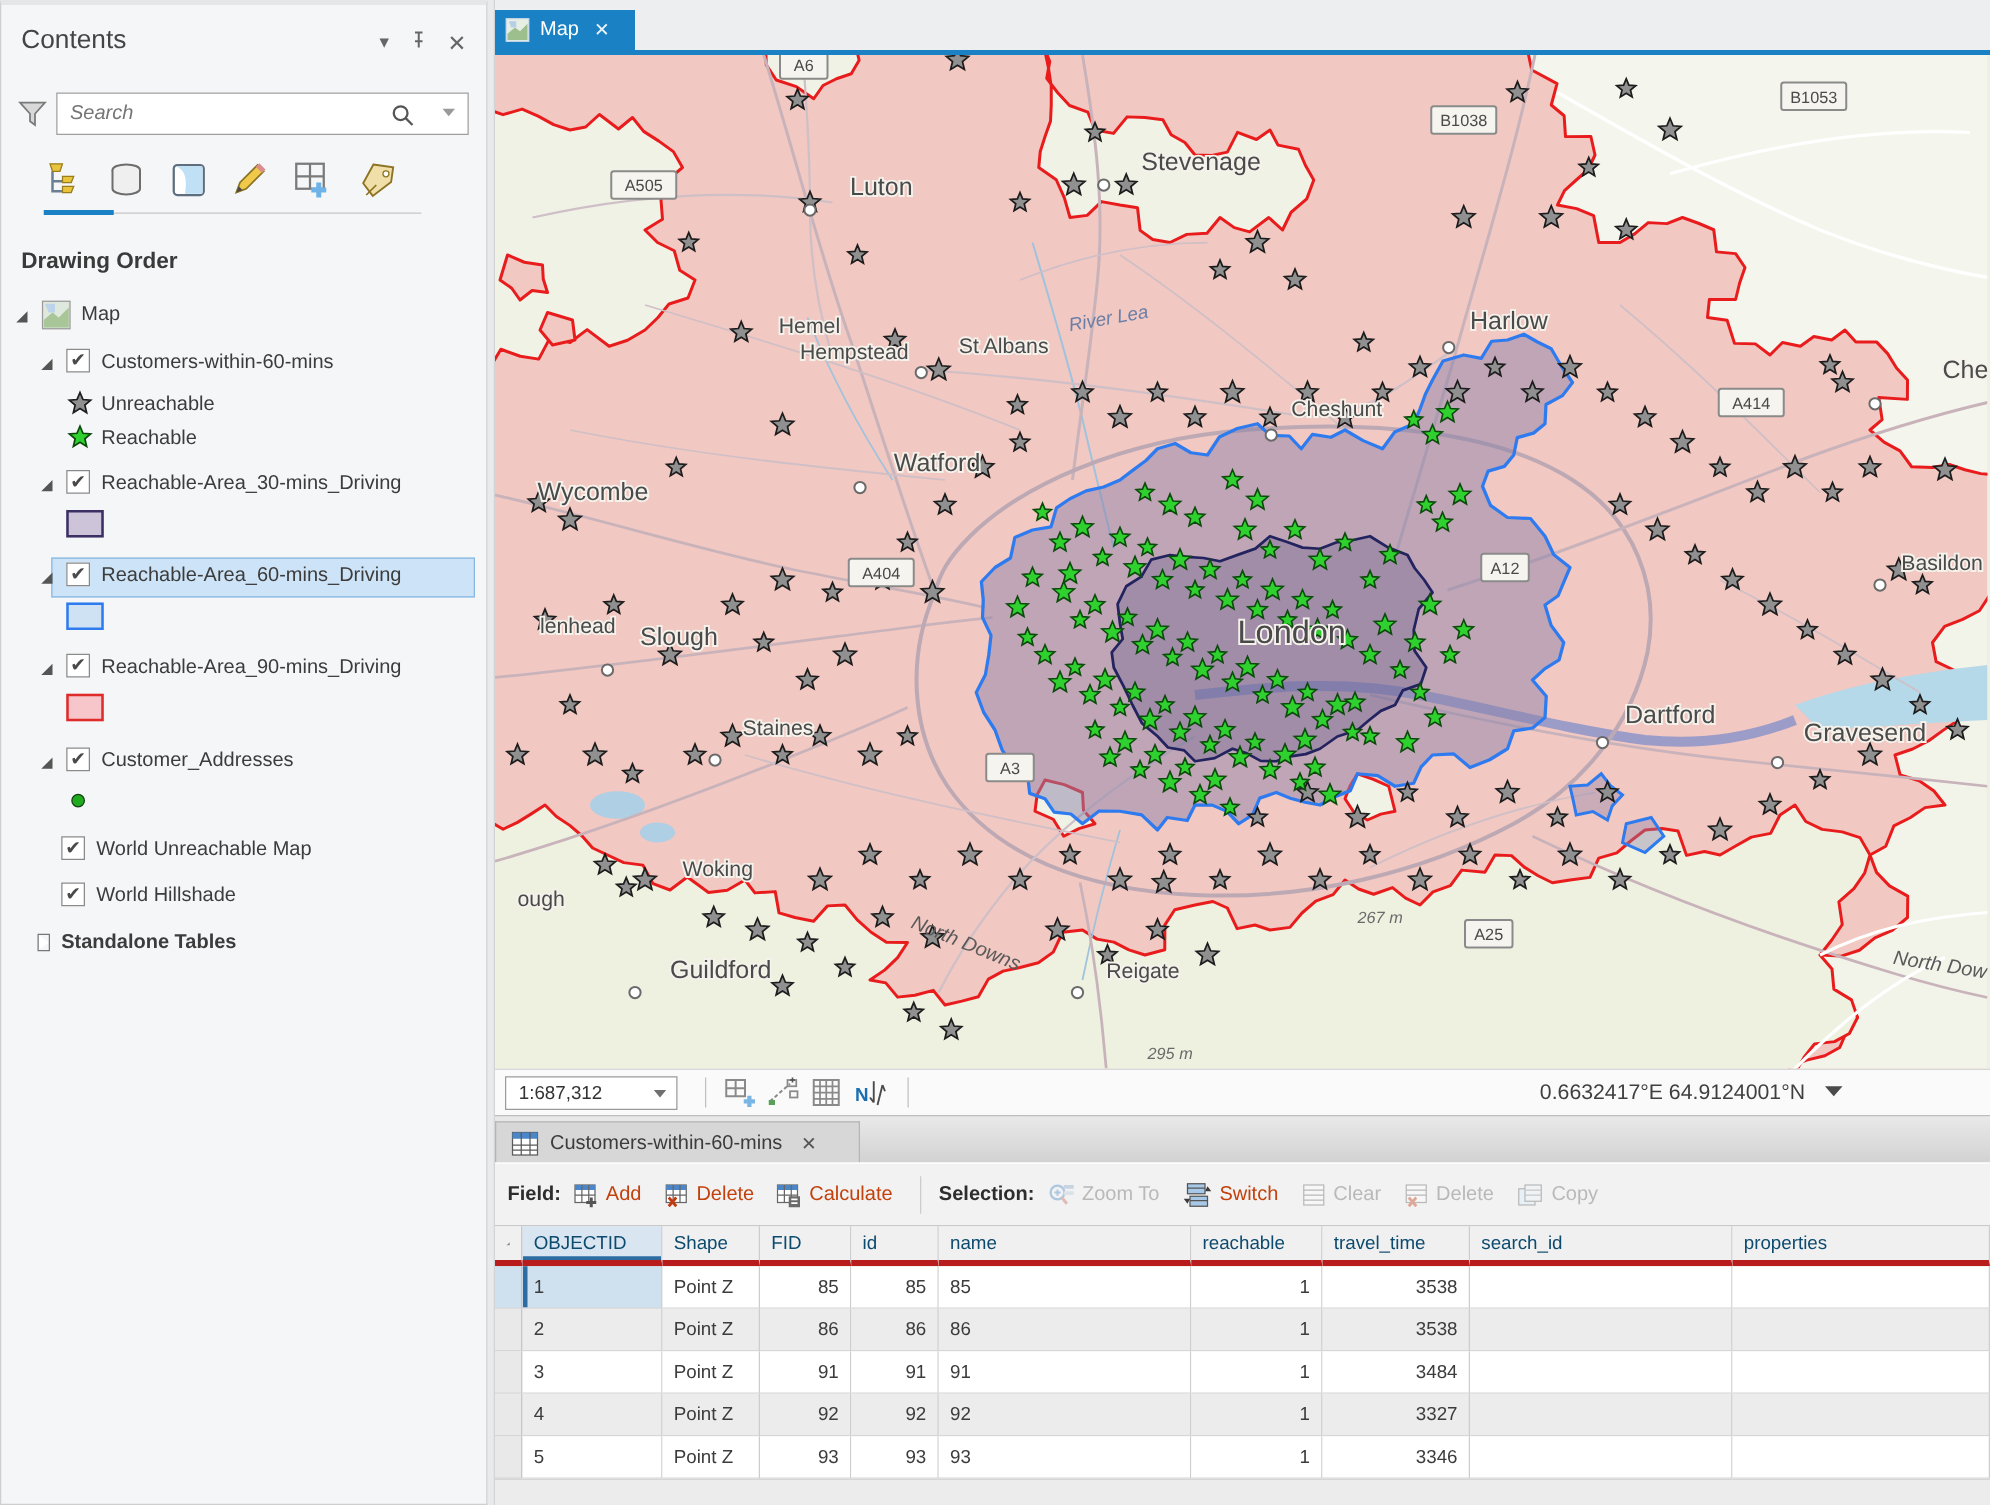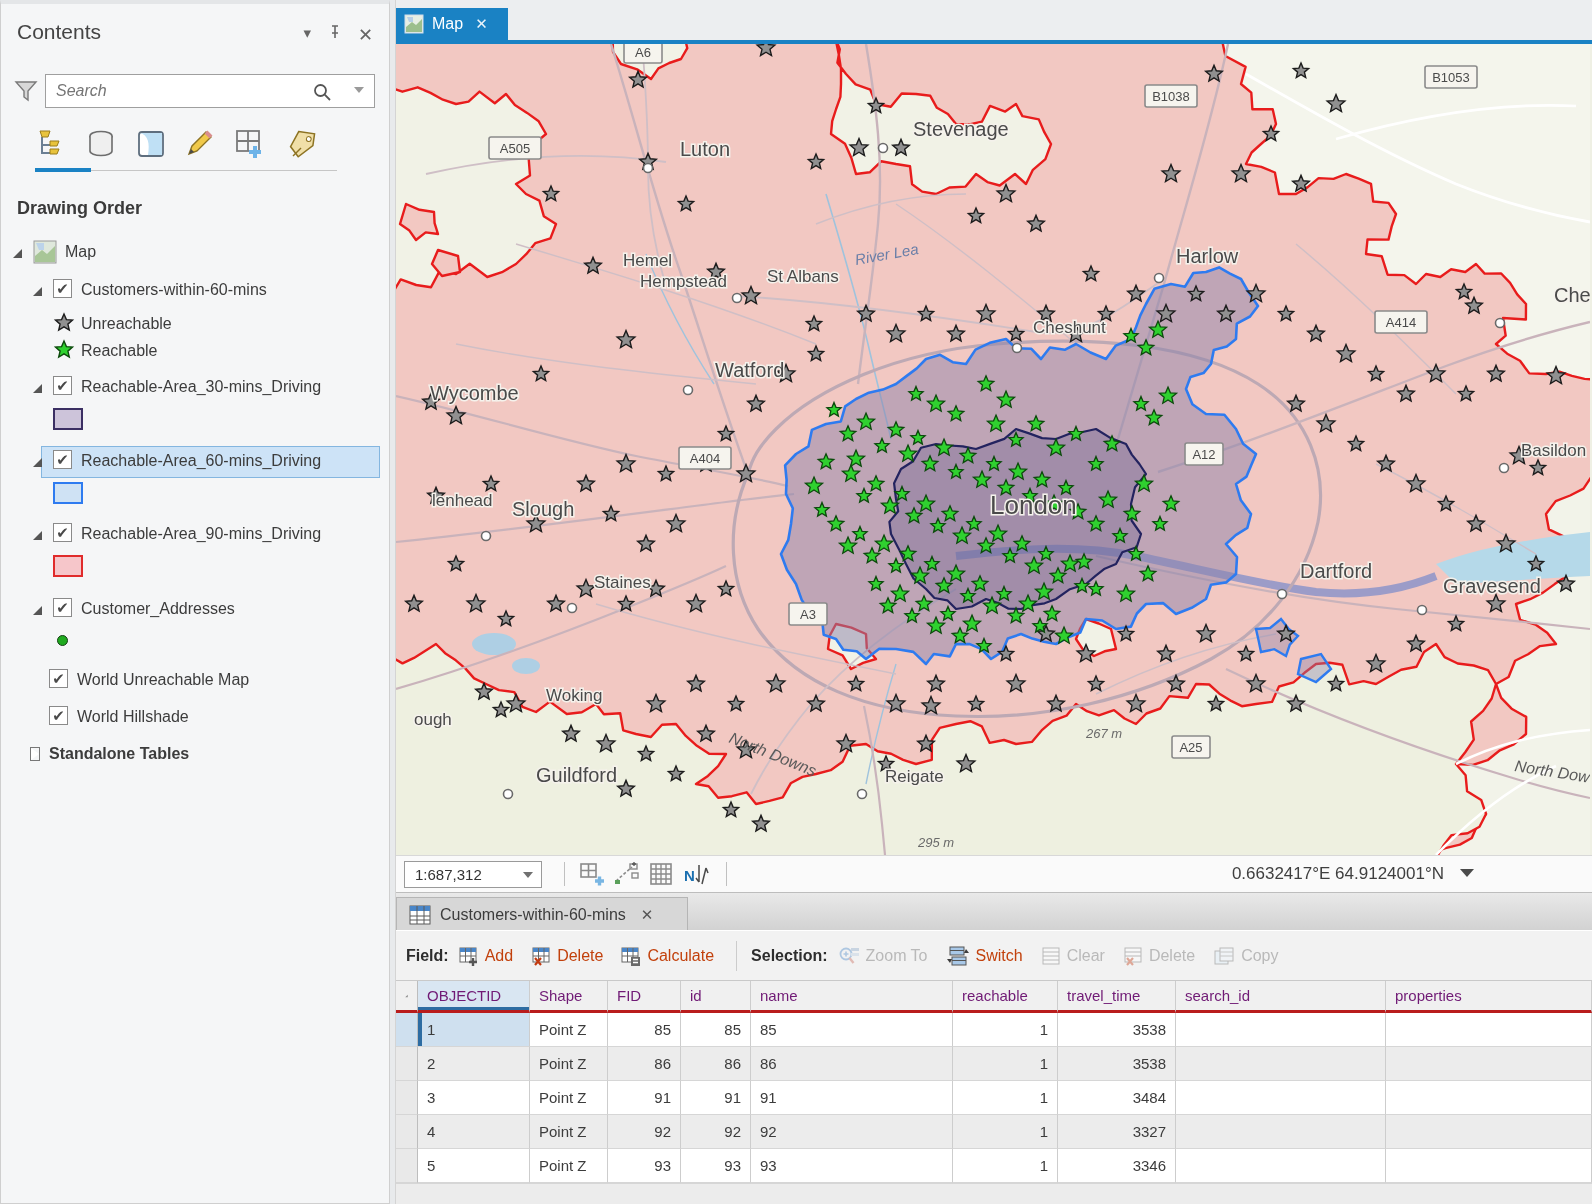--- a/index.html
+++ b/index.html
@@ -70,21 +70,21 @@
   .tb-label { font-weight:bold; margin-right:10px; }
   .tb-btn { display:flex; align-items:center; gap:6px; margin-right:18px; color:#c2410c; }
   .tb-btn.disabled { color:#b9b9b9; }
   .tb-btn.disabled svg { opacity:.4; }
   .tb-sep { width:1px; height:30px; background:#cccccc; margin:0 14px 0 4px; }
   .grid-wrap { position:relative; background:#eeeeee; height:100%; border-top:1px solid #c9c9c9; }
   .grow { display:flex; height:34px; }
   .grow.header { height:32px; }
   .gcell { border-right:1px solid #cdcdcd; border-bottom:1px solid #d6d6d6; padding:0 9px;
            font-size:15px; display:flex; align-items:center; white-space:nowrap; overflow:hidden; }
-  .gcell.h { background:#f0f0f0; color:#701a75; border-bottom:3px solid #b91c1c;text-align:right; }
+  .gcell.h { background:#f0f0f0; color:#0c4a6e; border-bottom:5px solid #b91c1c;text-align:right; }
   .gcell.num { justify-content:flex-end; }
   .rowsel { background:#e9e9e9; border-right:1px solid #bdbdbd; }
   .partial-row { height:100%; background:#ececec; border-top:1px solid #d6d6d6; }
 </style>
 </head>
 <body>
 
 <div class="app">
 
   <aside class="contents">

